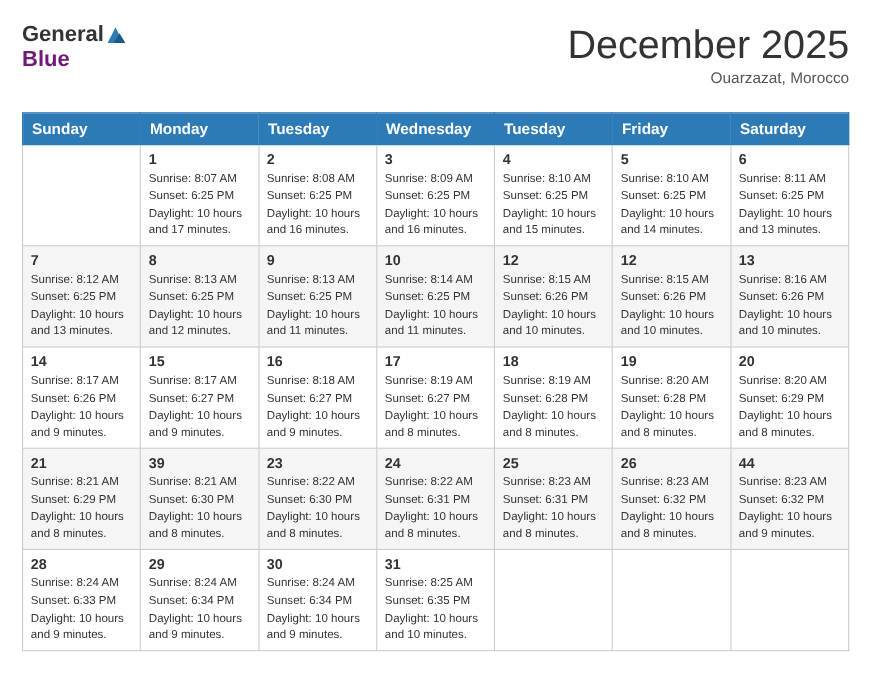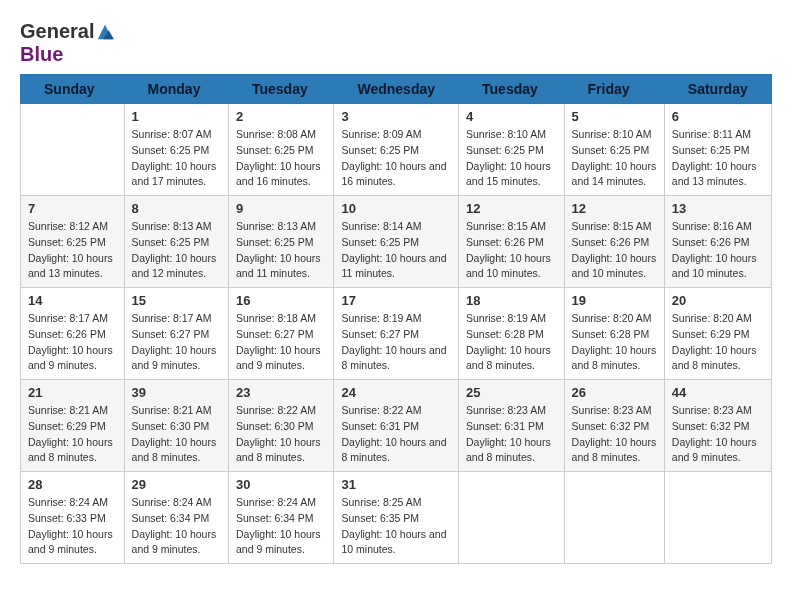--- a/index.html
+++ b/index.html
@@ -7,21 +7,21 @@
       font-family: Arial, sans-serif;
       background: #fff;
       width: 792px;
       min-height: 612px;
       padding: 20px;
     }
     .header {
       display: flex;
       justify-content: space-between;
       align-items: flex-start;
-      margin-bottom: 8px;
+      margin-bottom: 24px;
     }
     .logo {
       display: flex;
       flex-direction: column;
       align-items: flex-start;
     }
     .logo-text {
       display: flex;
       align-items: center;
     }
@@ -52,23 +52,23 @@
       font-size: 14px;
       color: #555;
     }
     .calendar {
       width: 100%;
       border-collapse: collapse;
       border: 1px solid #ccc;
     }
     .calendar th {
       background-color: #2c7bb6;
-      color: #0f172a;
+      color: #ffffff;
       text-align: left;
-      padding: 6px 23px;
+      padding: 6px 8px;
       font-size: 14px;
       border: 1px solid #2c7bb6;
     }
     .calendar td {
       width: 14.28%;
       vertical-align: top;
       padding: 5px 7px;
       border: 1px solid #ccc;
       font-size: 11px;
       color: #333;
@@ -105,20 +105,24 @@
   <div class="logo">
     <div class="logo-text">
       <span class="logo-general">General</span>
       <svg class="logo-icon" viewBox="0 0 20 20">
         <polygon points="2,18 10,2 18,18" fill="#2c7bb6"></polygon>
         <polygon points="8,18 14,8 20,18" fill="#1a5a8a"></polygon>
       </svg>
     </div>
     <span class="logo-blue">Blue</span>
   </div>
+  <div class="title-block">
+    <div class="month-title">December 2025</div>
+    <div class="subtitle">Ouarzazat, Morocco</div>
+  </div>
 </div>
 
 <table class="calendar">
   <thead>
     <tr>
     <th>Sunday</th>
         <th>Monday</th>
         <th>Tuesday</th>
         <th>Wednesday</th>
         <th>Tuesday</th>

